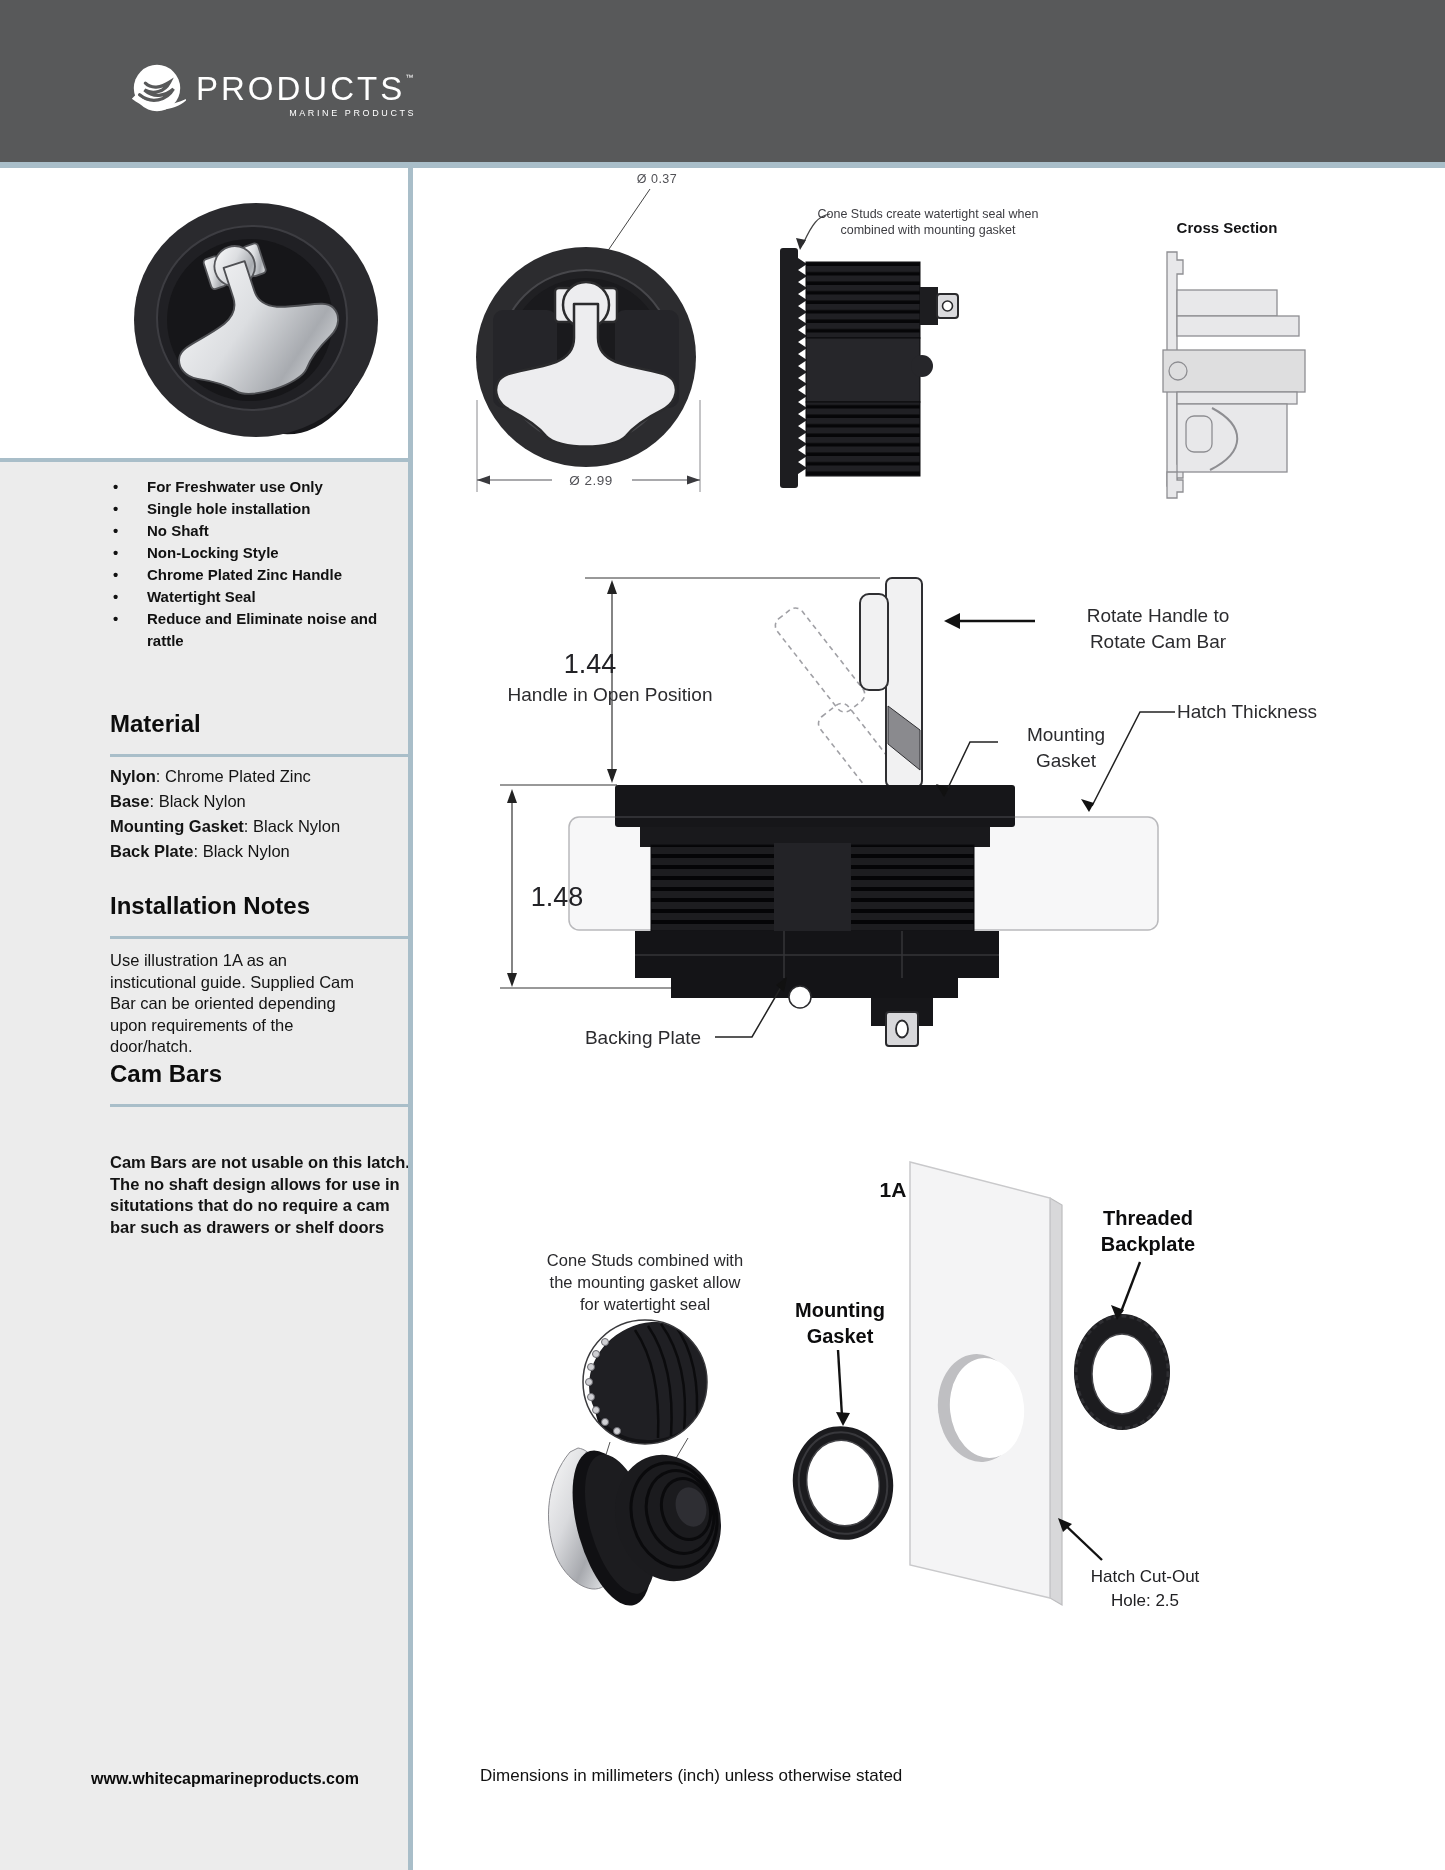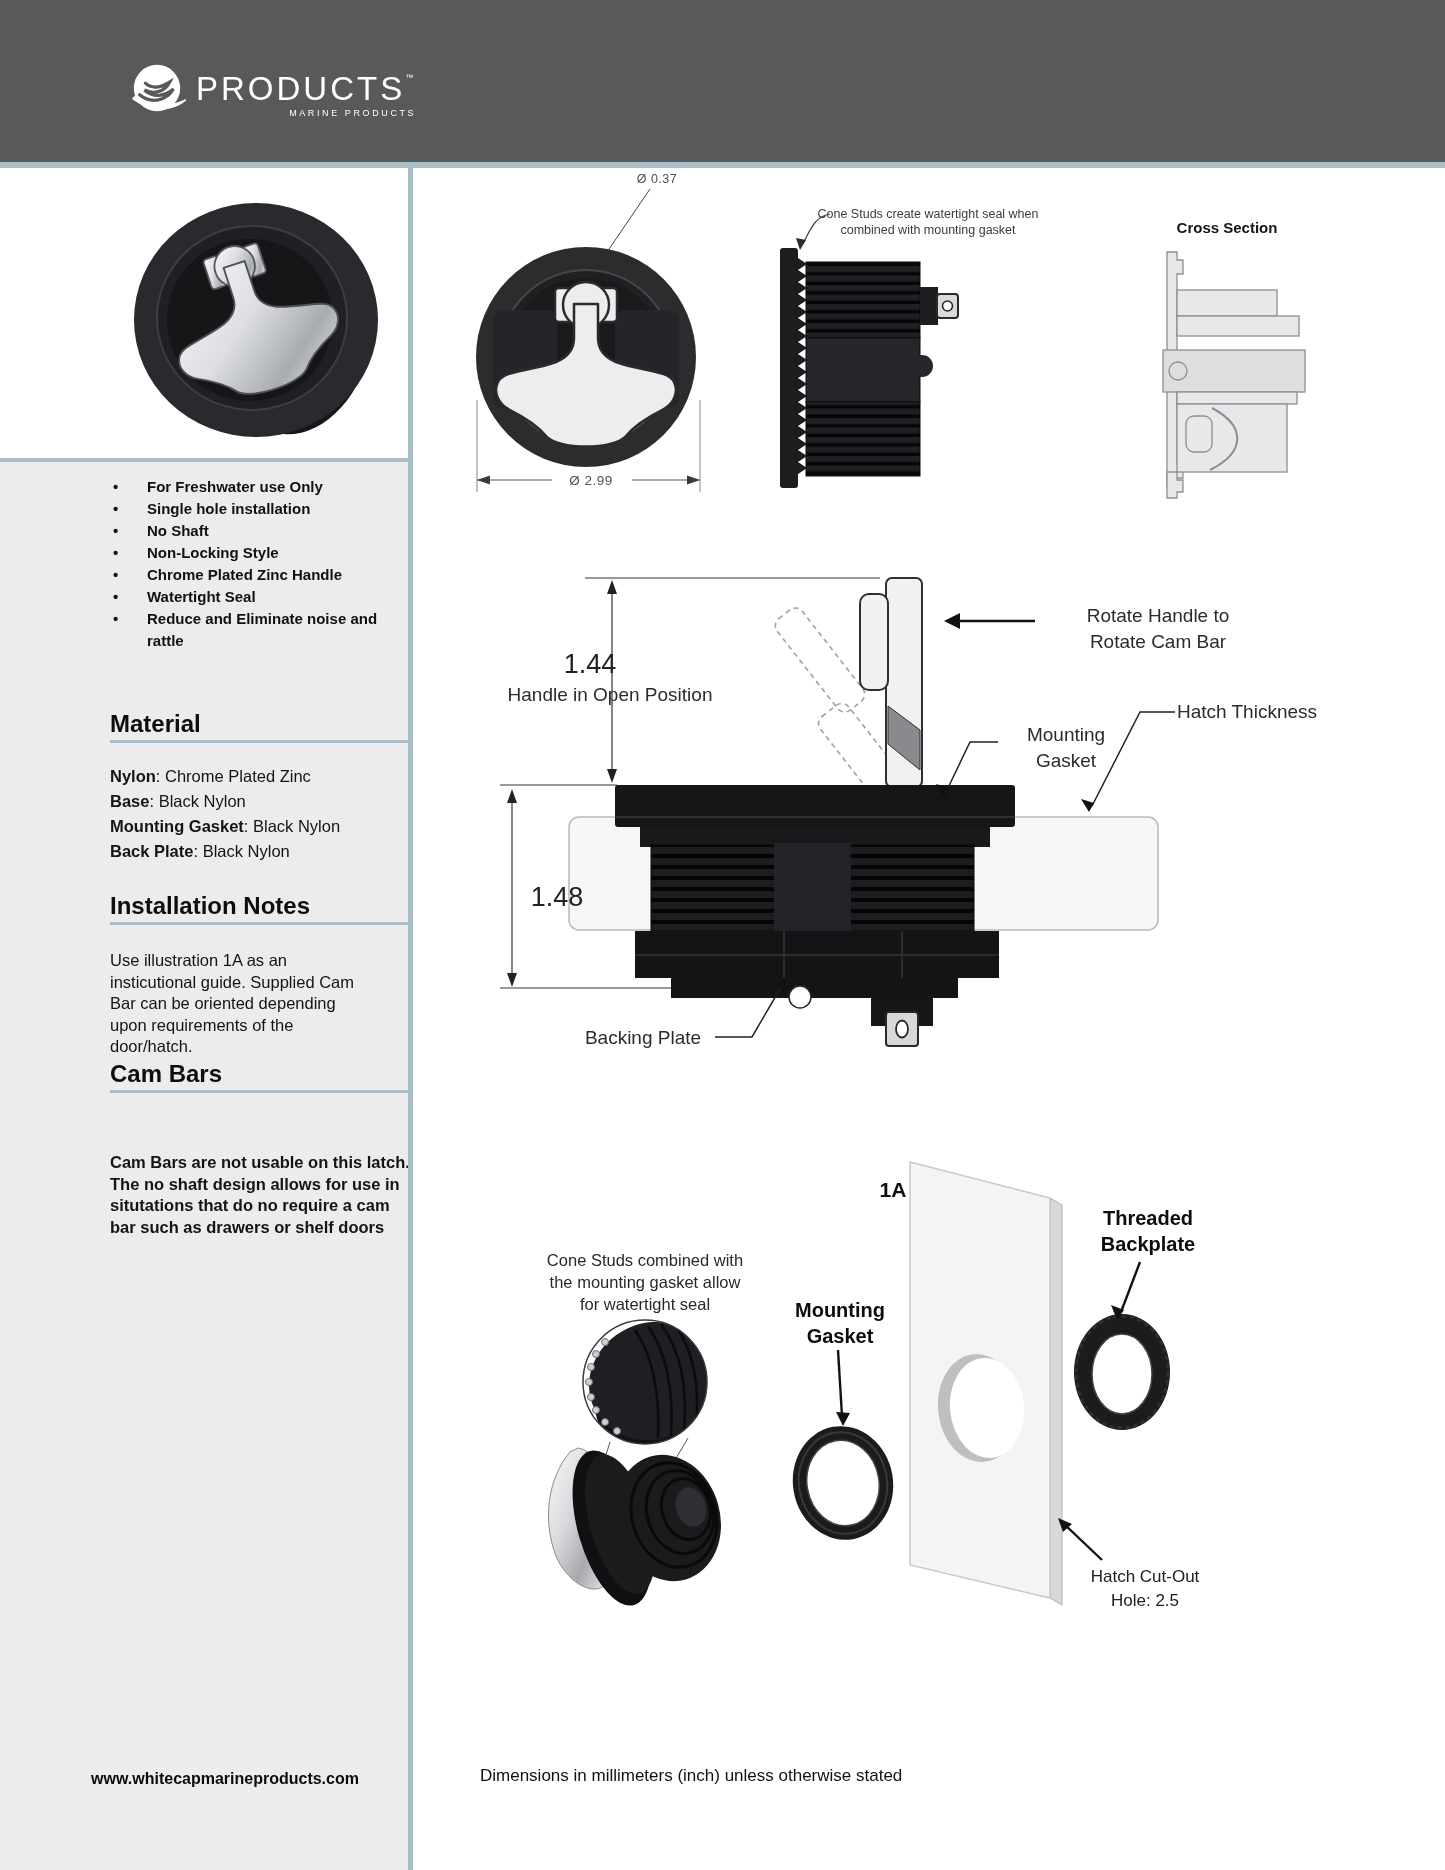--- a/index.html
+++ b/index.html
@@ -23,21 +23,21 @@
 
   
   .sidebar{position:absolute; left:0; top:168px; width:410px; height:1702px; background:var(--sidebar-bg);}
   .photo-box{position:absolute; left:0; top:0; width:410px; height:294px; background:#fff; border-bottom:4px solid var(--accent); overflow:hidden;}
   .v-divider{position:absolute; left:408px; top:168px; width:5px; height:1702px; background:var(--accent);}
 
   .features{position:absolute; left:110px; top:308px; width:272px; list-style:none;}
   .features li{position:relative; padding-left:37px; font-weight:bold; font-size:15px; line-height:21.5px; color:#111; margin-bottom:0.5px; width:269px;}
   .features li::before{content:"\2022"; position:absolute; left:3px; top:0;}
 
-  .side-sec-head{position:absolute; left:110px; right:0; font-size:24px; font-weight:bold; color:#0d0d0d; border-bottom:3px solid var(--accent); padding-bottom:2px;}
+  .side-sec-head{position:absolute; left:110px; right:0; font-size:24px; font-weight:bold; color:#0d0d0d; border-bottom:3px solid var(--accent); padding-bottom:16px;}
   .side-par{position:absolute; left:110px; font-size:16.5px; line-height:21.5px; color:#141414;}
   .mat-row{font-size:16.5px; line-height:25px; color:#141414;}
   .mat-row .b{font-weight:bold;}
   .bold-par{font-weight:bold;}
   .website{position:absolute; left:60px; top:1602px; width:330px; text-align:center; font-weight:bold; font-size:16px; color:#0c0c0c;}
 
   
   .canvas-svg{position:absolute; left:0; top:0;}
 
   

